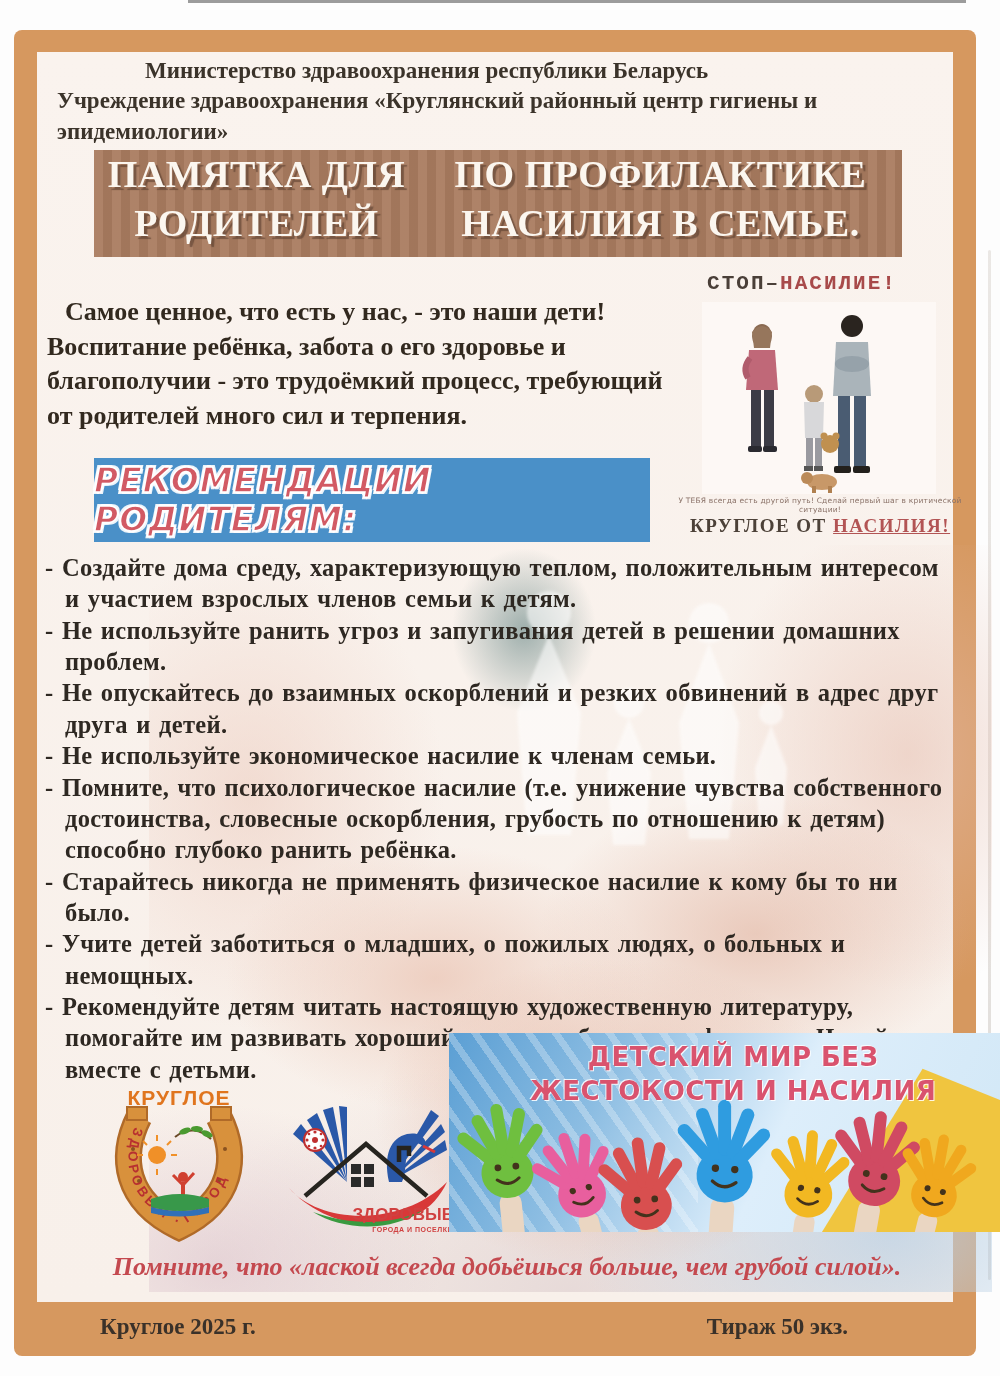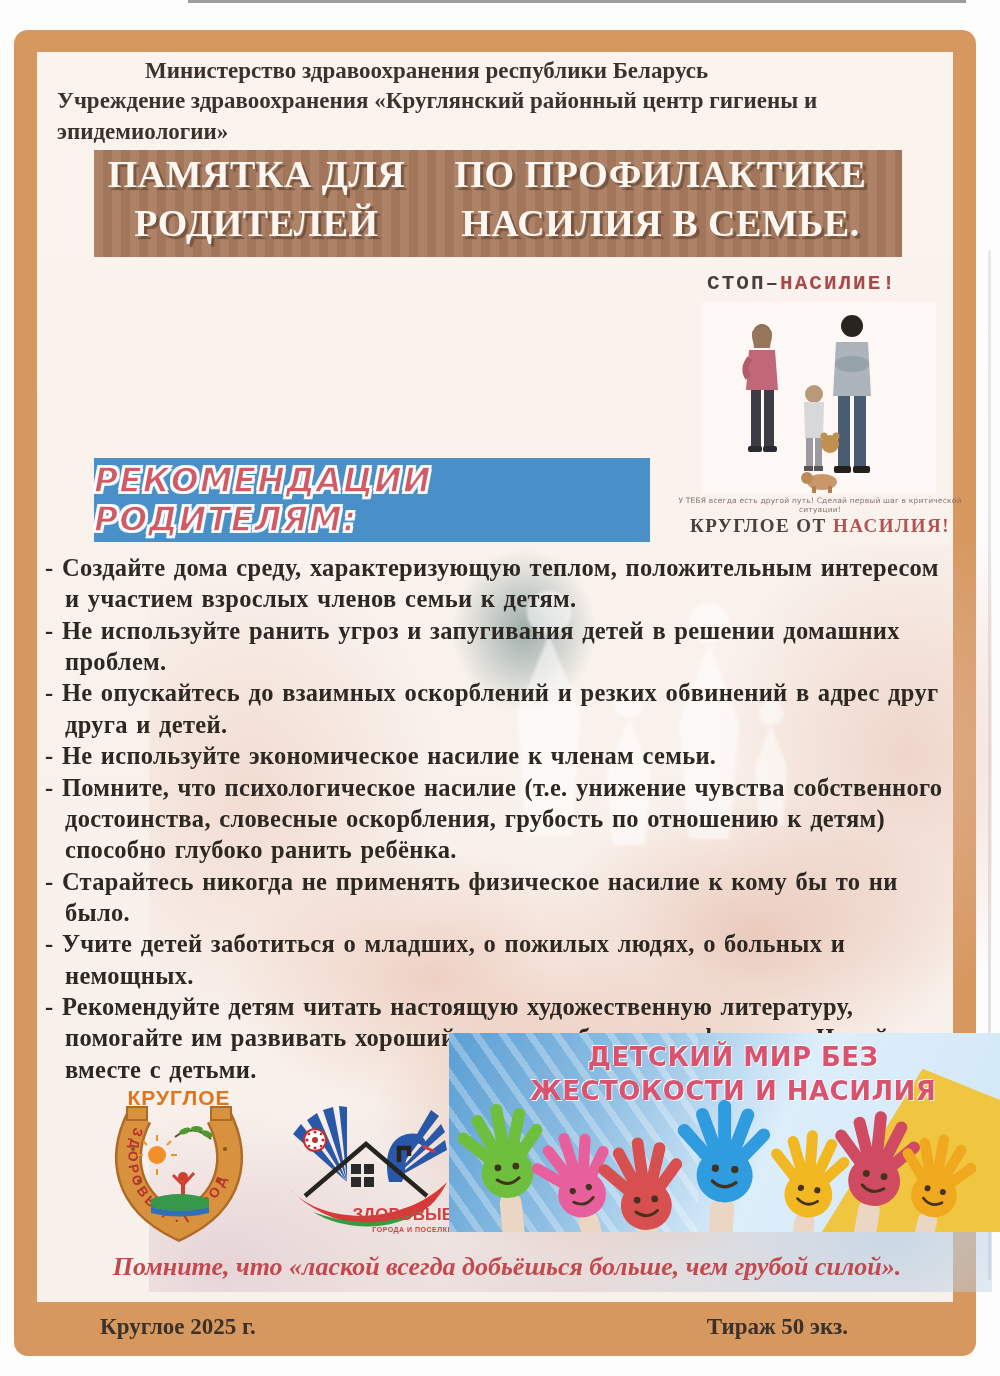--- a/index.html
+++ b/index.html
@@ -5,21 +5,21 @@
   html,body{margin:0;padding:0;}
   body{width:1000px;height:1376px;background:#fdfdfd;font-family:"Liberation Serif","DejaVu Serif",serif;position:relative;overflow:hidden;}
   .page{position:absolute;inset:0;}
 
   
   .scan-top-line{position:absolute;left:188px;top:0;width:778px;height:3px;background:#4c4c4c;opacity:.55;}
   .scratch{position:absolute;left:523px;top:108px;width:96px;height:2px;background:#8a8a8a;opacity:.45;transform:rotate(24deg);}
   .scratch2{position:absolute;left:548px;top:112px;width:14px;height:3px;background:#555;opacity:.6;transform:rotate(30deg);border-radius:2px;}
   .edge-shadow{position:absolute;right:9px;top:250px;width:3px;height:1030px;background:linear-gradient(#d8d2cc,#c4beb8);opacity:.5;border-radius:2px;}
 
-  .frame{position:absolute;left:14px;top:30px;width:962px;height:1326px;background:#d6985f;border-radius:14px;}
+  .frame{position:absolute;left:14px;top:30px;width:962px;height:1326px;background:#d6985f;border-radius:8px;}
   .inner{position:absolute;left:23px;top:22px;right:23px;bottom:54px;background:linear-gradient(#faf3ee,#f8f0ea);}
 
   
   .org-header{position:absolute;left:20px;right:40px;top:4px;font-weight:bold;font-size:23px;line-height:1.32;color:#3b332a;}
   .org-header p{margin:0;}
   .org-line1{text-indent:88px;}
 
   
   .title-banner{position:absolute;left:57px;top:98px;width:808px;height:107px;background:#aa7c60;
     background-image:repeating-linear-gradient(90deg,rgba(255,255,255,.05) 0 9px,rgba(0,0,0,.05) 9px 18px);
@@ -32,21 +32,21 @@
 
   
   .stop-title{position:absolute;left:600px;top:220px;width:330px;text-align:center;
     font-family:"Liberation Mono","DejaVu Sans Mono",monospace;font-weight:bold;font-size:21px;letter-spacing:2px;}
   .stop-dark{color:#4a3f38;}
   .stop-red{color:#a84a4a;}
   .stop-photo{position:absolute;left:665px;top:250px;width:234px;height:192px;background:#fdf8f5;}
   .stop-captions{position:absolute;left:630px;top:444px;width:306px;text-align:center;}
   .cap-small{font-family:"DejaVu Sans",sans-serif;font-size:7.5px;color:#8a7268;letter-spacing:.2px;}
   .cap-big{font-weight:bold;font-size:19px;letter-spacing:1.5px;color:#4c4138;margin-top:1px;}
-  .cap-red{color:#b25454;}
+  .cap-red{color:#b25454;text-decoration:underline;}
 
   
   .rec-banner{position:absolute;left:57px;top:406px;width:556px;height:84px;background:#4a90c8;
     display:flex;align-items:center;justify-content:center;}
   .rec-banner span{font-family:"DejaVu Sans",sans-serif;font-weight:bold;font-style:italic;font-size:33px;color:#d25a64;letter-spacing:1px;
     -webkit-text-stroke:1.6px #ffffff;
     text-shadow:0 0 2px #fff,2px 2px 0 rgba(255,255,255,.9),-2px 2px 0 rgba(255,255,255,.9),2px -2px 0 rgba(255,255,255,.9),-2px -2px 0 rgba(255,255,255,.9);}
 
   
   .hands-bg{position:absolute;left:112px;top:493px;width:843px;height:747px;z-index:0;background:
@@ -106,20 +106,21 @@
       <div class="org-header">
         <p class="org-line1">Министерство здравоохранения республики Беларусь</p>
         <p class="org-line2">Учреждение здравоохранения «Круглянский районный центр гигиены и эпидемиологии»</p>
       </div>
 
       <div class="title-banner">
         <div>ПАМЯТКА ДЛЯ РОДИТЕЛЕЙ</div>
         <div>ПО ПРОФИЛАКТИКЕ НАСИЛИЯ В СЕМЬЕ.</div>
       </div>
 
+      <p class="intro">Самое ценное, что есть у нас, - это наши дети! Воспитание ребёнка, забота о его здоровье и благополучии - это трудоёмкий процесс, требующий от родителей много сил и терпения.</p>
 
       <div class="stop-title">
         <span class="stop-dark">СТОП–</span><span class="stop-red">НАСИЛИЕ!</span>
       </div>
 
       <div class="stop-photo">
         <svg width="234" height="192" viewBox="0 0 234 192">
 
           <ellipse cx="60" cy="34" rx="10" ry="12" fill="#8a6a52"></ellipse>
           <path d="M50,30 Q60,18 70,30 L68,46 L52,46 Z" fill="#96765c"></path>

